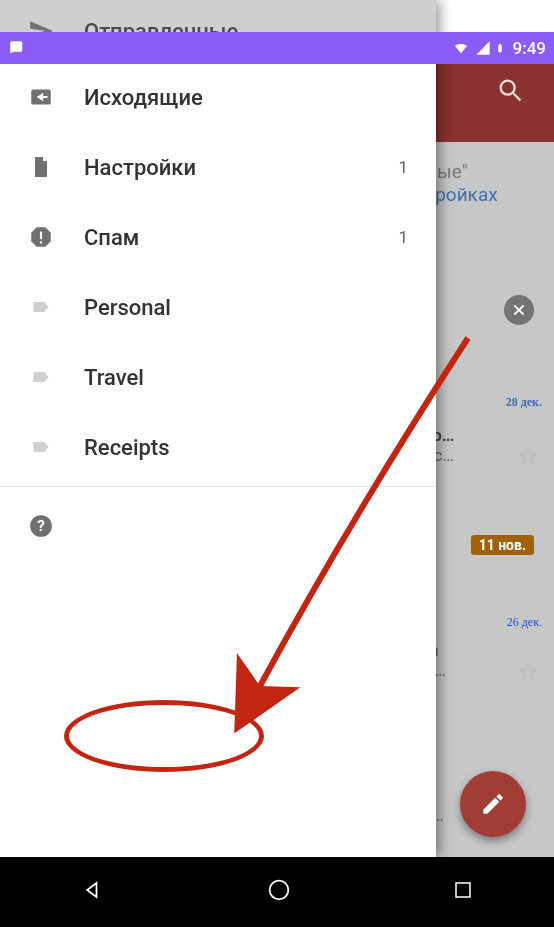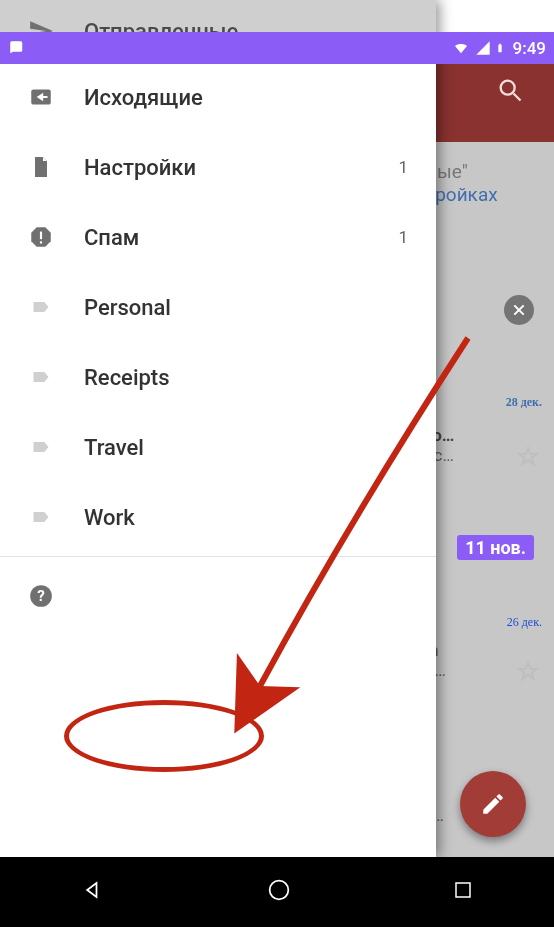--- a/index.html
+++ b/index.html
@@ -13,21 +13,21 @@
   
   .appbg{position:absolute;top:32px;left:0;right:0;height:110px;background:#a83d3a;}
   .underlay{position:absolute;top:142px;left:0;right:0;bottom:70px;background:#f4f3f3;}
   .dim{position:absolute;top:32px;right:0;width:118px;bottom:70px;background:rgba(0,0,0,.18);}
   .search{position:absolute;top:76px;right:30px;color:#f5dcd9;z-index:3;}
   .peek{position:absolute;right:8px;width:110px;color:#7e7e7e;font-size:17px;}
   .peek1{top:160px;color:#777;font-size:19px;} .peek1 b{color:#3f6fb0;font-weight:400;}
   .date{position:absolute;right:12px;font-size:12px;font-weight:700;font-family:Liberation Serif, serif;}
   .date.blue{color:#3f6fb0;}
   .date.grey{color:#1d4ed8;font-weight:400;}
-  .chip{position:absolute;right:20px;background:#8b5cf6;color:#fff;border-radius:3px;font-size:18px;padding:2px 8px;font-weight:700;margin-left:8px;}
+  .chip{position:absolute;right:20px;background:#a16207;color:#fff;border-radius:3px;font-size:14px;padding:2px 8px;font-weight:700;margin-left:8px;}
   .truncr{position:absolute;right:20px;width:90px;text-align:left;color:#5b5b5b;font-size:17px;white-space:pre;overflow:hidden;}
   .star{position:absolute;right:14px;color:#c9c9c9;}
   .closex{position:absolute;right:20px;top:295px;width:30px;height:30px;background:#747474;border-radius:50%;display:flex;align-items:center;justify-content:center;color:#fff;}
   
   .fab{position:absolute;right:28px;bottom:90px;width:66px;height:66px;border-radius:50%;background:#a13c36;display:flex;align-items:center;justify-content:center;box-shadow:0 4px 8px rgba(0,0,0,.4);z-index:3;}
   .fab svg{fill:#fff;}
   
   .navbar{position:absolute;left:0;right:0;bottom:0;height:70px;background:#000;display:flex;align-items:center;justify-content:space-around;}
   .navbar svg{stroke:#fff;fill:none;}
   
@@ -180,37 +180,29 @@
             </svg>
           </span>
         <span class="label">Personal</span>
       </li>
       <li class="row">
         <span class="icon soft">
             <svg width="28" height="20" viewBox="0 0 24 24">
               <path fill="#d0d0d0" d="M3 6h13l5 6-5 6H3z"></path>
             </svg>
           </span>
-        <span class="label">Receipts</span>
+        <span class="label">Travel</span>
       </li>
       <li class="row">
         <span class="icon soft">
             <svg width="28" height="20" viewBox="0 0 24 24">
               <path fill="#d0d0d0" d="M3 6h13l5 6-5 6H3z"></path>
             </svg>
           </span>
-        <span class="label">Travel</span>
-      </li>
-      <li class="row">
-        <span class="icon soft">
-            <svg width="28" height="20" viewBox="0 0 24 24">
-              <path fill="#d0d0d0" d="M3 6h13l5 6-5 6H3z"></path>
-            </svg>
-          </span>
-        <span class="label">Work</span>
+        <span class="label">Receipts</span>
       </li>
       <div class="divider"></div>
       <li class="row sys">
         <span class="icon">
             <svg width="26" height="26" viewBox="0 0 24 24">
               <circle cx="12" cy="12" r="10" fill="#707070"></circle>
               <text x="12" y="17" font-size="14" font-weight="700" fill="#fff" text-anchor="middle">?</text>
             </svg>
           </span>
       </li>

